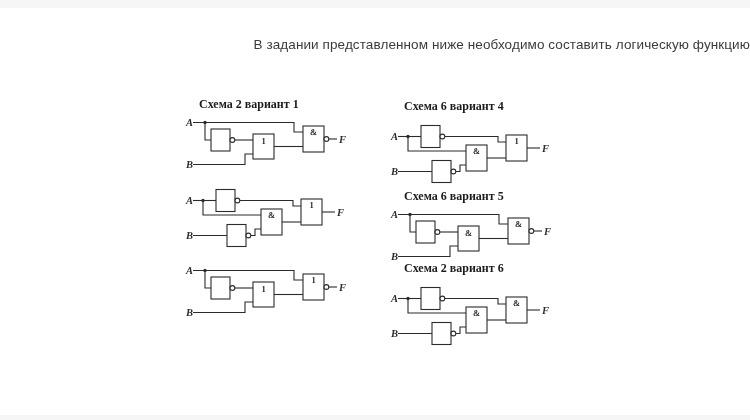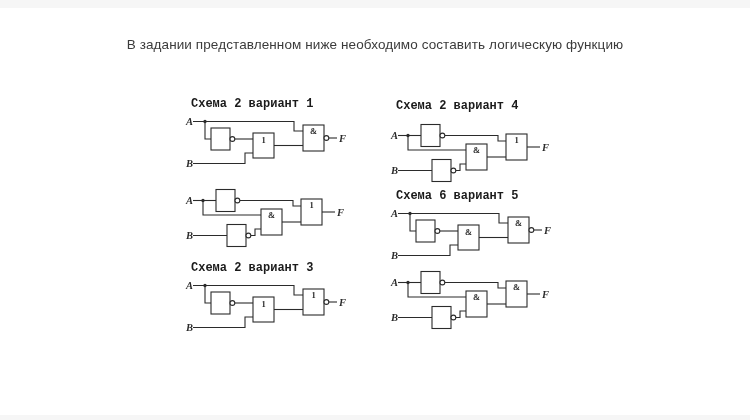--- a/index.html
+++ b/index.html
@@ -3,27 +3,27 @@
 <meta charset="utf-8">
 <style>
   html,body{margin:0;padding:0}
   body{
     width:750px;height:420px;position:relative;overflow:hidden;
     background:#ffffff;font-family:"Liberation Sans",sans-serif;
   }
   .edge-band-top{position:absolute;top:0;left:0;width:750px;height:8px;background:#f6f6f6}
   .edge-band-bottom{position:absolute;bottom:0;left:0;width:750px;height:5px;background:#f6f6f6}
   .slide-title{
-    position:absolute;top:37px;left:0;width:750px;text-align:center;
+    position:absolute;top:37px;left:0;width:750px;text-align:right;
     font-size:13.5px;color:#3b3b3b;letter-spacing:.1px;
   }
   .block{position:absolute}
   .circuit-heading{
-    font-family:Liberation Mono, monospace;font-weight:bold;
-    font-size:12px;color:#1b1b1b;margin:0 0 1px 8px;white-space:nowrap;
+    font-family:Liberation Serif, serif;font-weight:bold;
+    font-size:12px;color:#1b1b1b;margin:0 0 1px 16px;white-space:nowrap;
   }
   .svg-holder{display:block}
   .p0{left:183px;top:97px}
   .p1{left:183px;top:179px}
   .p2{left:183px;top:261px}
   .p3{left:388px;top:99px}
   .p4{left:388px;top:189px}
   .p5{left:388px;top:261px}
 </style>
 </head>
@@ -77,21 +77,20 @@
         <rect x="78" y="30" width="21" height="26" fill="#ffffff" stroke="#2b2b2b" stroke-width="1.1"></rect>
         <text x="88.5" y="39" text-anchor="middle" font-family="&quot;Liberation Serif&quot;,&quot;DejaVu Serif&quot;,serif" font-size="8.5" font-weight="bold" fill="#2b2b2b">&amp;</text>
         <rect x="118" y="20" width="21" height="26" fill="#ffffff" stroke="#2b2b2b" stroke-width="1.1"></rect>
         <text x="128.5" y="29" text-anchor="middle" font-family="&quot;Liberation Serif&quot;,&quot;DejaVu Serif&quot;,serif" font-size="8.5" font-weight="bold" fill="#2b2b2b">1</text>
         <text x="3" y="25" font-family="&quot;Liberation Serif&quot;,&quot;DejaVu Serif&quot;,serif" font-size="10.5" font-weight="bold" font-style="italic" fill="#2b2b2b">A</text>
         <text x="3" y="60" font-family="&quot;Liberation Serif&quot;,&quot;DejaVu Serif&quot;,serif" font-size="10.5" font-weight="bold" font-style="italic" fill="#2b2b2b">B</text>
         <text x="154" y="36.5" font-family="&quot;Liberation Serif&quot;,&quot;DejaVu Serif&quot;,serif" font-size="10.5" font-weight="bold" font-style="italic" fill="#2b2b2b">F</text>
       </svg></div>
 </div>
 <div class="block p2">
-  <div class="circuit-heading">Схема 2 вариант 3</div>
   <div class="svg-holder"><svg xmlns="http://www.w3.org/2000/svg" width="165" height="58" viewBox="0 0 165 58">
         <g fill="none" stroke="#2b2b2b" stroke-width="1.1">
           <path d="M10 9.5H111V19H120"></path>
           <path d="M22 9.5V27H28"></path>
           <path d="M51.8 27H70"></path>
           <path d="M10 51.5H62V41H70"></path>
           <path d="M91 33.5H120"></path>
           <path d="M145.8 26H154"></path>
         </g>
         <circle cx="22" cy="9.5" r="1.7" fill="#2b2b2b"></circle>
@@ -101,21 +100,21 @@
         <text x="80.5" y="31" text-anchor="middle" font-family="&quot;Liberation Serif&quot;,&quot;DejaVu Serif&quot;,serif" font-size="8.5" font-weight="bold" fill="#2b2b2b">1</text>
         <rect x="120" y="13" width="21" height="26" fill="#ffffff" stroke="#2b2b2b" stroke-width="1.1"></rect>
         <text x="130.5" y="22" text-anchor="middle" font-family="&quot;Liberation Serif&quot;,&quot;DejaVu Serif&quot;,serif" font-size="8.5" font-weight="bold" fill="#2b2b2b">1</text>
         <circle cx="143.4" cy="26" r="2.4" fill="#ffffff" stroke="#2b2b2b" stroke-width="1.1"></circle>
         <text x="3" y="13" font-family="&quot;Liberation Serif&quot;,&quot;DejaVu Serif&quot;,serif" font-size="10.5" font-weight="bold" font-style="italic" fill="#2b2b2b">A</text>
         <text x="3" y="55" font-family="&quot;Liberation Serif&quot;,&quot;DejaVu Serif&quot;,serif" font-size="10.5" font-weight="bold" font-style="italic" fill="#2b2b2b">B</text>
         <text x="156" y="29.5" font-family="&quot;Liberation Serif&quot;,&quot;DejaVu Serif&quot;,serif" font-size="10.5" font-weight="bold" font-style="italic" fill="#2b2b2b">F</text>
       </svg></div>
 </div>
 <div class="block p3">
-  <div class="circuit-heading">Схема 2 вариант 4</div>
+  <div class="circuit-heading">Схема 6 вариант 4</div>
   <div class="svg-holder"><svg xmlns="http://www.w3.org/2000/svg" width="165" height="74" viewBox="0 0 165 74">
         <g fill="none" stroke="#2b2b2b" stroke-width="1.1">
           <path d="M10 21.5H33"></path>
           <path d="M56.8 21.5H110V27H118"></path>
           <path d="M20 21.5V36H78"></path>
           <path d="M10 56.5H44"></path>
           <path d="M67.8 56.5H72V50H78"></path>
           <path d="M99 43H118"></path>
           <path d="M139 33H152"></path>
         </g>
@@ -151,20 +150,21 @@
         <text x="80.5" y="31" text-anchor="middle" font-family="&quot;Liberation Serif&quot;,&quot;DejaVu Serif&quot;,serif" font-size="8.5" font-weight="bold" fill="#2b2b2b">&amp;</text>
         <rect x="120" y="13" width="21" height="26" fill="#ffffff" stroke="#2b2b2b" stroke-width="1.1"></rect>
         <text x="130.5" y="22" text-anchor="middle" font-family="&quot;Liberation Serif&quot;,&quot;DejaVu Serif&quot;,serif" font-size="8.5" font-weight="bold" fill="#2b2b2b">&amp;</text>
         <circle cx="143.4" cy="26" r="2.4" fill="#ffffff" stroke="#2b2b2b" stroke-width="1.1"></circle>
         <text x="3" y="13" font-family="&quot;Liberation Serif&quot;,&quot;DejaVu Serif&quot;,serif" font-size="10.5" font-weight="bold" font-style="italic" fill="#2b2b2b">A</text>
         <text x="3" y="55" font-family="&quot;Liberation Serif&quot;,&quot;DejaVu Serif&quot;,serif" font-size="10.5" font-weight="bold" font-style="italic" fill="#2b2b2b">B</text>
         <text x="156" y="29.5" font-family="&quot;Liberation Serif&quot;,&quot;DejaVu Serif&quot;,serif" font-size="10.5" font-weight="bold" font-style="italic" fill="#2b2b2b">F</text>
       </svg></div>
 </div>
 <div class="block p5">
+  <div class="circuit-heading">Схема 2 вариант 6</div>
   <div class="svg-holder"><svg xmlns="http://www.w3.org/2000/svg" width="165" height="74" viewBox="0 0 165 74">
         <g fill="none" stroke="#2b2b2b" stroke-width="1.1">
           <path d="M10 21.5H33"></path>
           <path d="M56.8 21.5H110V27H118"></path>
           <path d="M20 21.5V36H78"></path>
           <path d="M10 56.5H44"></path>
           <path d="M67.8 56.5H72V50H78"></path>
           <path d="M99 43H118"></path>
           <path d="M139 33H152"></path>
         </g>

